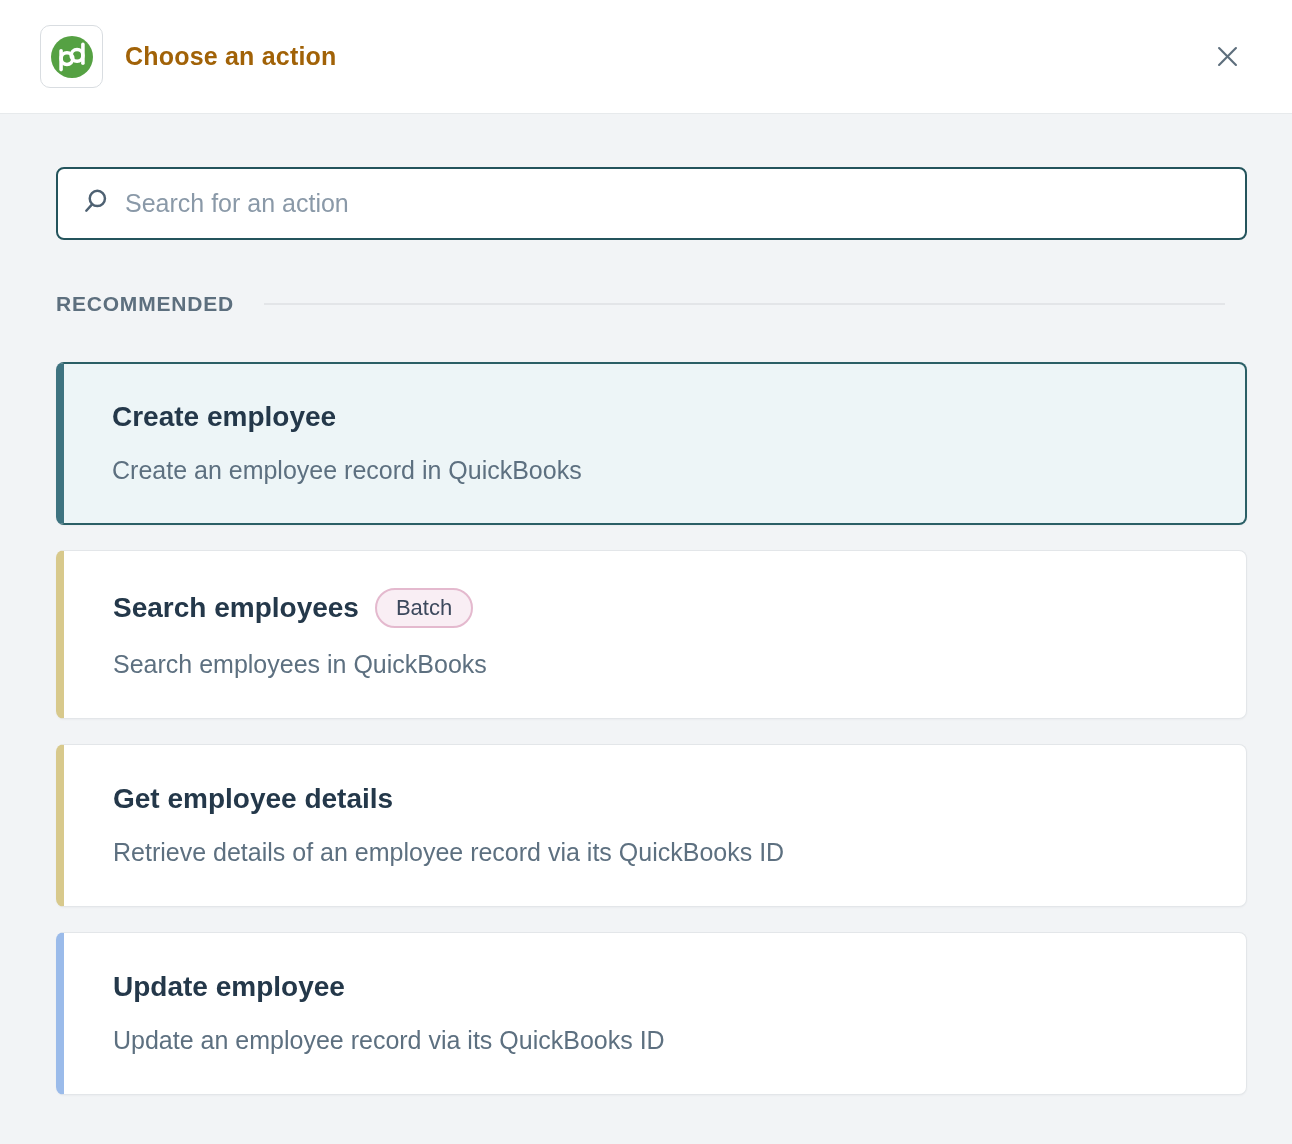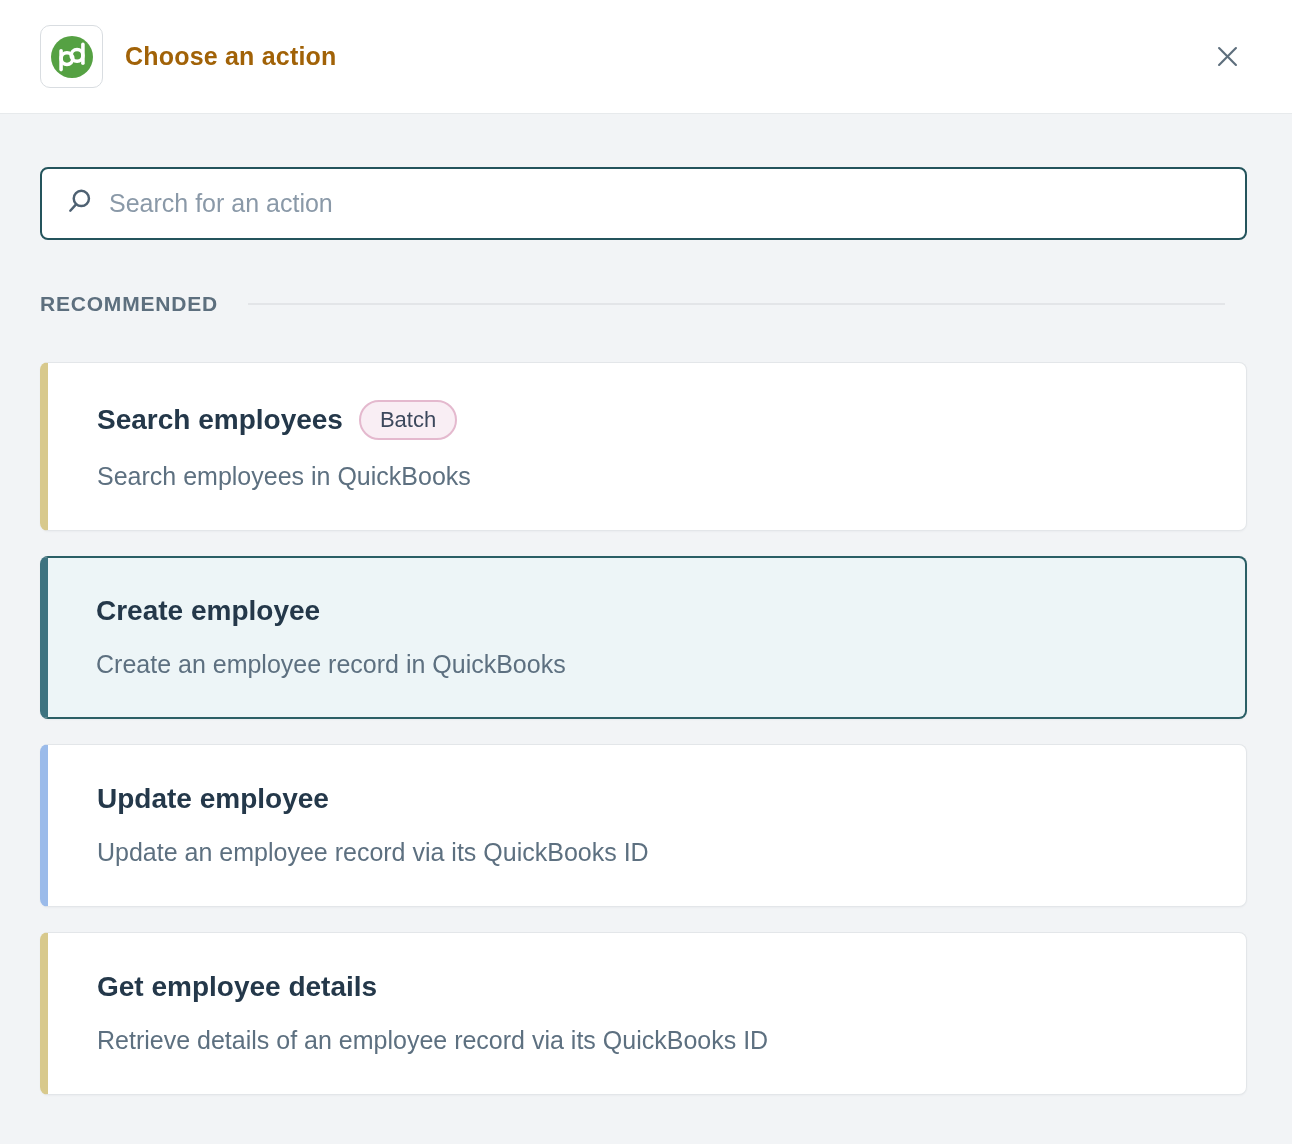--- a/index.html
+++ b/index.html
@@ -47,21 +47,21 @@
     border: none;
     cursor: pointer;
     display: flex;
     align-items: center;
     justify-content: center;
     flex: 0 0 auto;
   }
   .close-btn svg { width: 27px; height: 27px; display: block; }
 
   
-  .modal-body { padding: 53px 45px 0 40px; }
+  .modal-body { padding: 53px 45px 0 56px; }
 
   .search-box {
     display: flex;
     align-items: center;
     height: 73px;
     background: #ffffff;
     border: 2px solid #24545c;
     border-radius: 8px;
     padding: 0 24px;
   }
@@ -179,46 +179,46 @@
     <input class="search-input" type="text" placeholder="Search for an action" style="">
   </div>
 
   <div class="section-row">
     <span class="section-label">RECOMMENDED</span>
     <span class="section-divider"></span>
   </div>
 
   <div class="action-list">
 
+    <div class="action-card selected" style="border-left-color: rgb(62, 115, 128);">
+      <div class="card-title-row">
+        <span class="card-title">Create employee</span>
+
+      </div>
+      <div class="card-desc">Create an employee record in QuickBooks</div>
+    </div>
+
     <div class="action-card" style="border-left-color: rgb(216, 201, 140);">
       <div class="card-title-row">
         <span class="card-title">Search employees</span>
         <span class="badge">Batch</span>
       </div>
       <div class="card-desc">Search employees in QuickBooks</div>
     </div>
 
-    <div class="action-card selected" style="border-left-color: rgb(62, 115, 128);">
-      <div class="card-title-row">
-        <span class="card-title">Create employee</span>
-
-      </div>
-      <div class="card-desc">Create an employee record in QuickBooks</div>
+    <div class="action-card" style="border-left-color: rgb(216, 201, 140);">
+      <div class="card-title-row">
+        <span class="card-title">Get employee details</span>
+
+      </div>
+      <div class="card-desc">Retrieve details of an employee record via its QuickBooks ID</div>
     </div>
 
     <div class="action-card" style="border-left-color: rgb(155, 187, 234);">
       <div class="card-title-row">
         <span class="card-title">Update employee</span>
 
       </div>
       <div class="card-desc">Update an employee record via its QuickBooks ID</div>
     </div>
 
-    <div class="action-card" style="border-left-color: rgb(216, 201, 140);">
-      <div class="card-title-row">
-        <span class="card-title">Get employee details</span>
-
-      </div>
-      <div class="card-desc">Retrieve details of an employee record via its QuickBooks ID</div>
-    </div>
-
   </div>
 </main>
 
 </body></html>

